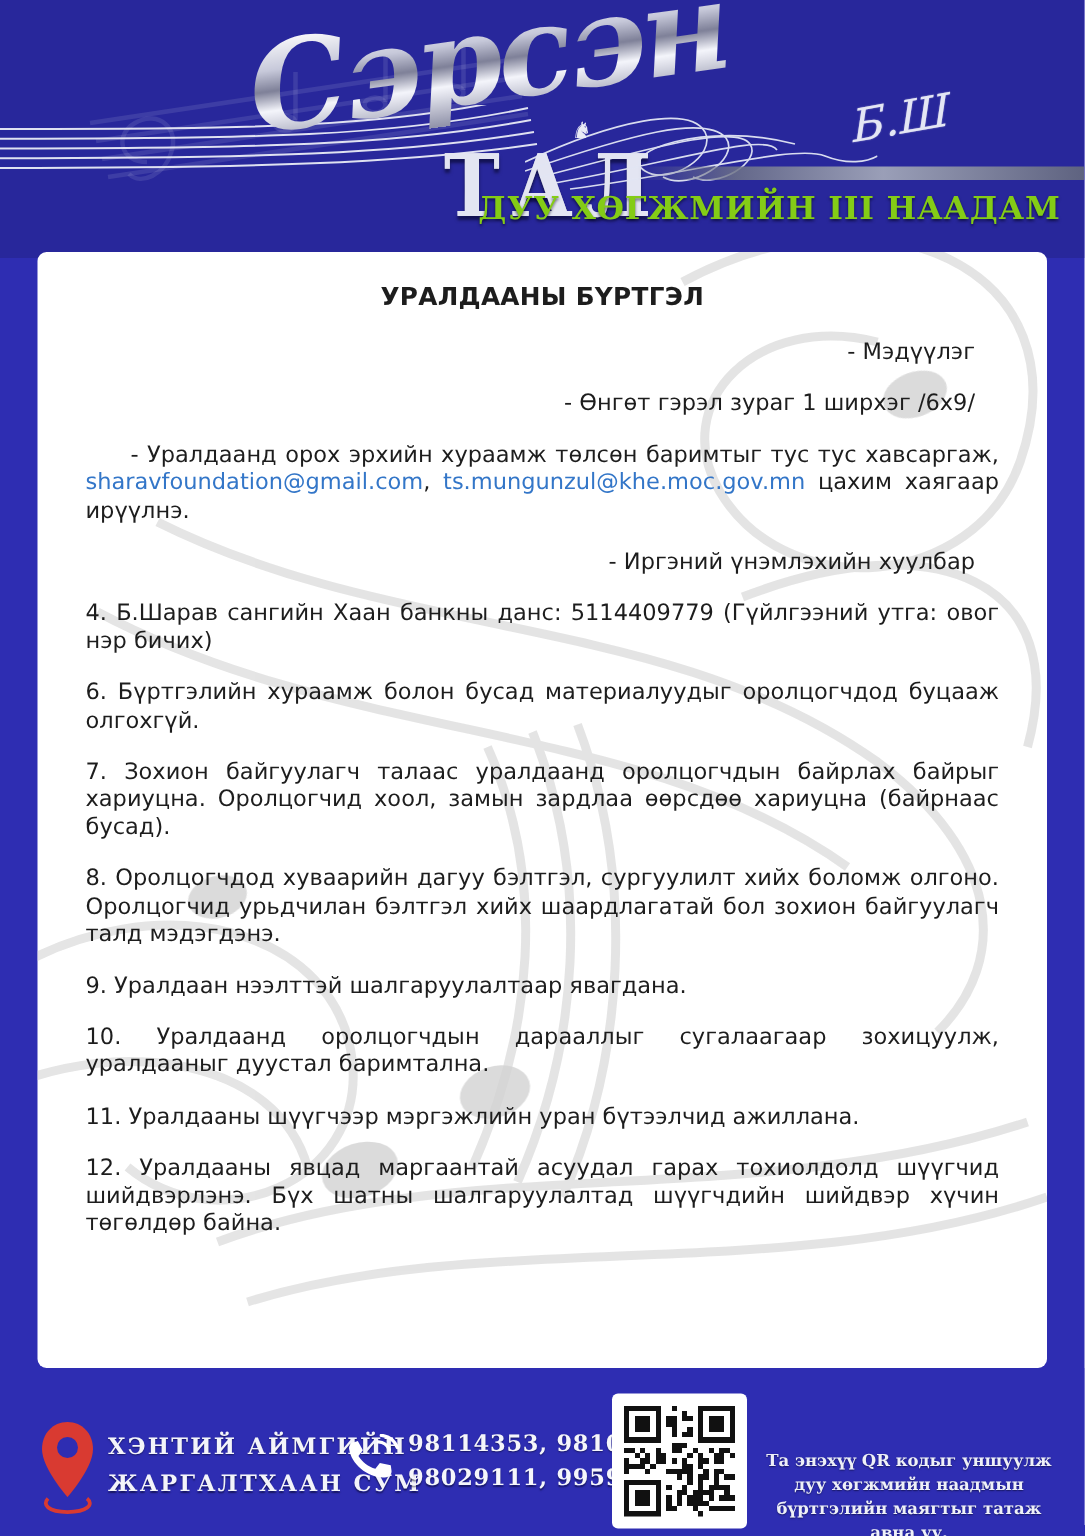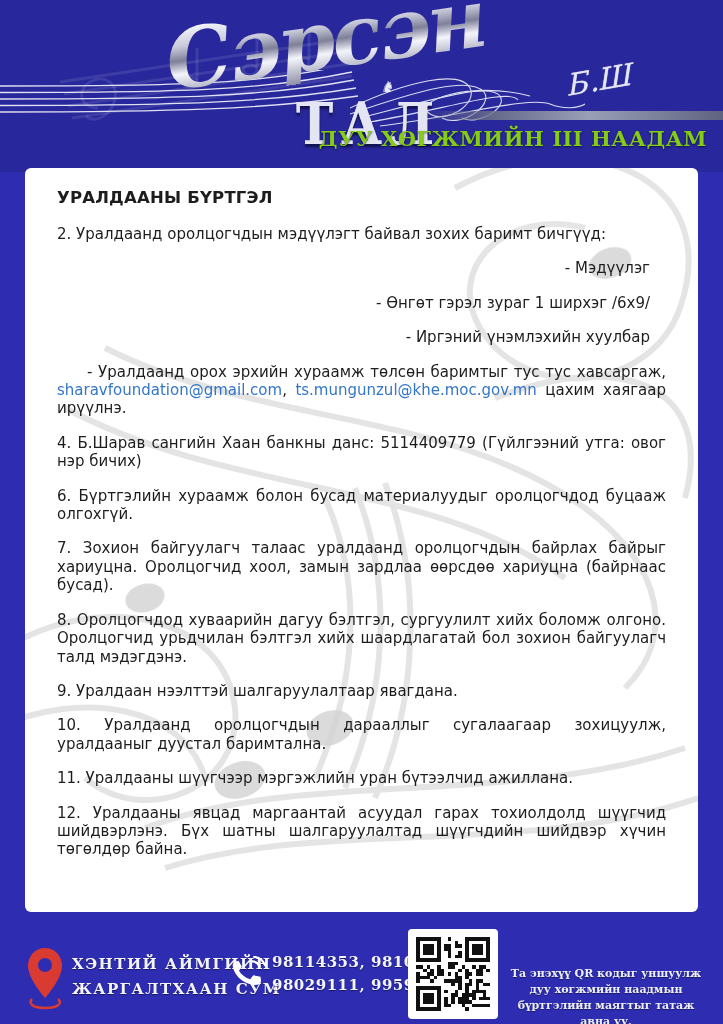--- a/index.html
+++ b/index.html
@@ -69,21 +69,21 @@
   }
   
   .panel{
     position:absolute;left:25px;top:168px;width:673px;height:744px;
     background:var(--panel-bg);border-radius:6px;
     padding:16px 32px 0 32px;overflow:hidden;z-index:2;
   }
   .watermark{position:absolute;left:0;top:0;pointer-events:none;z-index:0;}
   .doc-title{
     position:relative;z-index:1;
-    font-weight:bold;font-size:16.5px;color:var(--text);
+    text-align:center;font-weight:bold;font-size:16.5px;color:var(--text);
     margin:4px 0 18px 0;letter-spacing:.2px;
   }
   .doc-body{position:relative;z-index:1;}
   .para{
     font-size:15px;line-height:18.4px;text-align:justify;
     color:var(--text);margin:0 0 16px 0;
   }
   .para.bullet{margin:16px;text-indent:30px;text-align:right;}
   .para.hanging{text-indent:30px;margin:0 0 16px 0;}
   .doclink{color:var(--link);text-decoration:none;cursor:pointer;}
@@ -178,25 +178,24 @@
     </g>
     <g fill="#d3d3d3" opacity="0.8">
       <ellipse cx="215" cy="612" rx="26" ry="18" transform="rotate(-18 215 612)"></ellipse>
       <ellipse cx="305" cy="560" rx="24" ry="17" transform="rotate(-18 305 560)"></ellipse>
       <ellipse cx="585" cy="95" rx="22" ry="15" transform="rotate(-20 585 95)"></ellipse>
       <ellipse cx="120" cy="430" rx="20" ry="14" transform="rotate(-15 120 430)"></ellipse>
     </g>
   </svg>
   <div class="doc-title">УРАЛДААНЫ БҮРТГЭЛ</div>
   <div class="doc-body">
-      <div class="para"><span>2. Уралдаанд оролцогчдын мэдүүлэгт байвал зохих баримт бичгүүд:</span></div>
       <div class="para bullet"><span>-  Мэдүүлэг</span></div>
       <div class="para bullet"><span>-  Өнгөт гэрэл зураг 1 ширхэг /6х9/</span></div>
+      <div class="para hanging"><span>-  Уралдаанд орох эрхийн хураамж төлсөн баримтыг тус тус хавсаргаж, </span><span class="doclink">sharavfoundation@gmail.com</span><span>, </span><span class="doclink">ts.mungunzul@khe.moc.gov.mn</span><span> цахим хаягаар ирүүлнэ.</span></div>
       <div class="para bullet"><span>-  Иргэний үнэмлэхийн хуулбар</span></div>
-      <div class="para hanging"><span>-  Уралдаанд орох эрхийн хураамж төлсөн баримтыг тус тус хавсаргаж, </span><span class="doclink">sharavfoundation@gmail.com</span><span>, </span><span class="doclink">ts.mungunzul@khe.moc.gov.mn</span><span> цахим хаягаар ирүүлнэ.</span></div>
       <div class="para"><span>4. Б.Шарав сангийн Хаан банкны данс: 5114409779 (Гүйлгээний утга: овог нэр бичих)</span></div>
       <div class="para"><span>6. Бүртгэлийн хураамж болон бусад материалуудыг оролцогчдод буцааж олгохгүй.</span></div>
       <div class="para"><span>7. Зохион байгуулагч талаас уралдаанд оролцогчдын байрлах байрыг хариуцна. Оролцогчид хоол, замын зардлаа өөрсдөө хариуцна (байрнаас бусад).</span></div>
       <div class="para"><span>8. Оролцогчдод хуваарийн дагуу бэлтгэл, сургуулилт хийх боломж олгоно. Оролцогчид урьдчилан бэлтгэл хийх шаардлагатай бол зохион байгуулагч талд мэдэгдэнэ.</span></div>
       <div class="para"><span>9. Уралдаан нээлттэй шалгаруулалтаар явагдана.</span></div>
       <div class="para"><span>10. Уралдаанд оролцогчдын дарааллыг сугалаагаар зохицуулж, уралдааныг дуустал баримтална.</span></div>
       <div class="para"><span>11.  Уралдааны шүүгчээр мэргэжлийн уран бүтээлчид ажиллана.</span></div>
       <div class="para"><span>12. Уралдааны явцад маргаантай асуудал гарах тохиолдолд шүүгчид шийдвэрлэнэ. Бүх шатны шалгаруулалтад шүүгчдийн шийдвэр хүчин төгөлдөр байна.</span></div>
     </div>
 </div>

